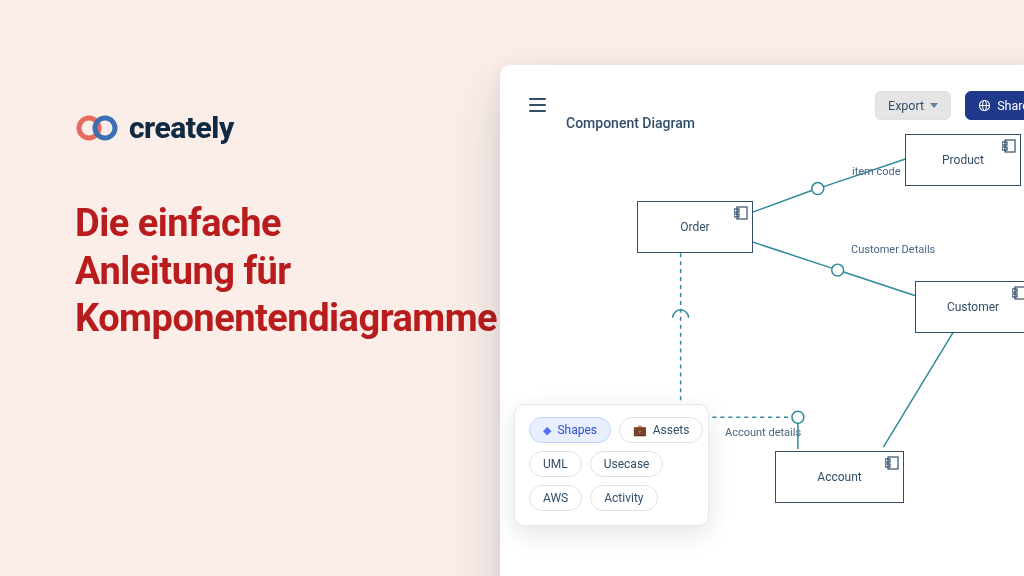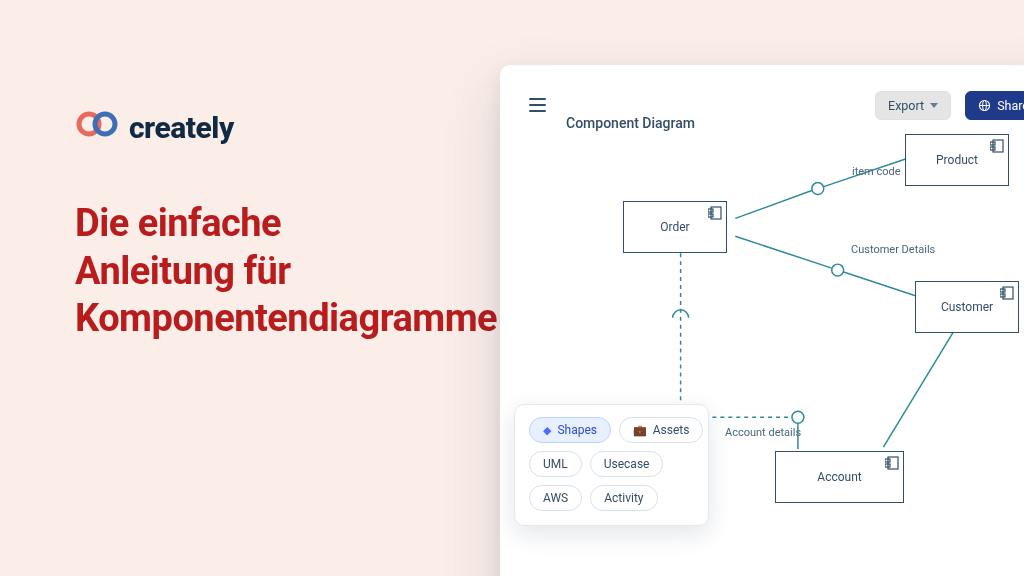--- a/index.html
+++ b/index.html
@@ -1,20 +1,20 @@
 <!DOCTYPE html>
 <html><head>
 <meta charset="utf-8">
 <style>
   * { box-sizing: border-box; margin: 0; padding: 0; }
   html, body { width: 1024px; height: 576px; overflow: hidden; font-family: -apple-system, BlinkMacSystemFont, "Segoe UI", Roboto, sans-serif; }
   body { background: #fbeee9; display: flex; }
 
   .left-pane { width: 490px; padding: 110px 60px 0 75px; }
-  .logo-row { display: flex; gap: 10px; margin-bottom: 55px; }
+  .logo-row { display: flex; align-items: center; gap: 10px; margin-bottom: 55px; }
   .logo-mark { width: 44px; height: 28px; position: relative; }
   .logo-mark svg { display: block; }
   .logo-text { font-size: 30px; font-weight: 800; color: #102a43; letter-spacing: -0.5px; }
   .headline { font-size: 38px; line-height: 1.25; font-weight: 700; color: #b91c1c; letter-spacing: -0.5px; }
 
   .right-pane { flex: 1; position: relative; }
   .editor-card {
     position: absolute; top: 65px; left: 10px; right: -40px; bottom: -40px;
     background: #ffffff; border-radius: 10px;
     box-shadow: 0 25px 60px rgba(16,42,67,0.15), 0 6px 18px rgba(16,42,67,0.08);
@@ -30,21 +30,21 @@
   .btn-export { background:#e5e5e5; border-color:#d9e2ec; color:#334e68; }
   .caret-down { width:0; height:0; border-left:4px solid transparent; border-right:4px solid transparent; border-top:5px solid #627d98; }
   .btn-share { background:#1f3a8a; color:#fff; border-color:#1f3a8a; }
   .btn-share .globe { width:13px; height:13px; }
 
   .canvas { position:absolute; top:54px; left:0; right:0; bottom:0; }
 
   
   .comp {
     position:absolute; border:1.5px solid #334e68; background:#fff;
-    width:104px; height:52px; display:flex; align-items:center; justify-content:center;
+    width:116px; height:52px; display:flex; align-items:center; justify-content:center;
     font-size:12px; color:#334e68;
   }
   .comp-icon { position:absolute; top:4px; right:4px; width:14px; height:14px; }
   .comp-icon rect { stroke:#334e68; stroke-width:1.2; fill:none; }
 
   .edge-label { position:absolute; font-size:11px; color:#486581; white-space:nowrap; }
   .iface-label { position:absolute; font-size:11px; color:#486581; }
 
   svg.wires { position:absolute; top:0; left:0; width:100%; height:100%; pointer-events:none; }
   .wire { stroke:#2f8a9a; stroke-width:1.5; fill:none; }
@@ -125,21 +125,21 @@
         <line class="wire" x1="452" y1="215" x2="382" y2="330"></line>
 
         <line class="wire wire-dash" x1="178" y1="135" x2="178" y2="300"></line>
         <path class="wire" d="M170 200 A8 8 0 0 1 186 200" fill="none"></path>
 
         <line class="wire wire-dash" x1="178" y1="300" x2="290" y2="300"></line>
         <circle class="socket" cx="296" cy="300" r="6"></circle>
         <line class="wire" x1="296" y1="306" x2="296" y2="332"></line>
       </svg>
 
-      <div class="comp" style="left:123px; top:82px;justify-content:center;">
+      <div class="comp" style="left:137px; top:82px;justify-content:center;">
         <span>Order</span>
         <svg class="comp-icon" viewBox="0 0 14 14">
             <rect x="3" y="1" width="10" height="12"></rect>
             <rect x="0" y="3" width="5" height="3"></rect>
             <rect x="0" y="8" width="5" height="3"></rect>
           </svg>
       </div>
 
       <div class="comp" style="left:405px; top:15px;">
         <span>Product</span>

